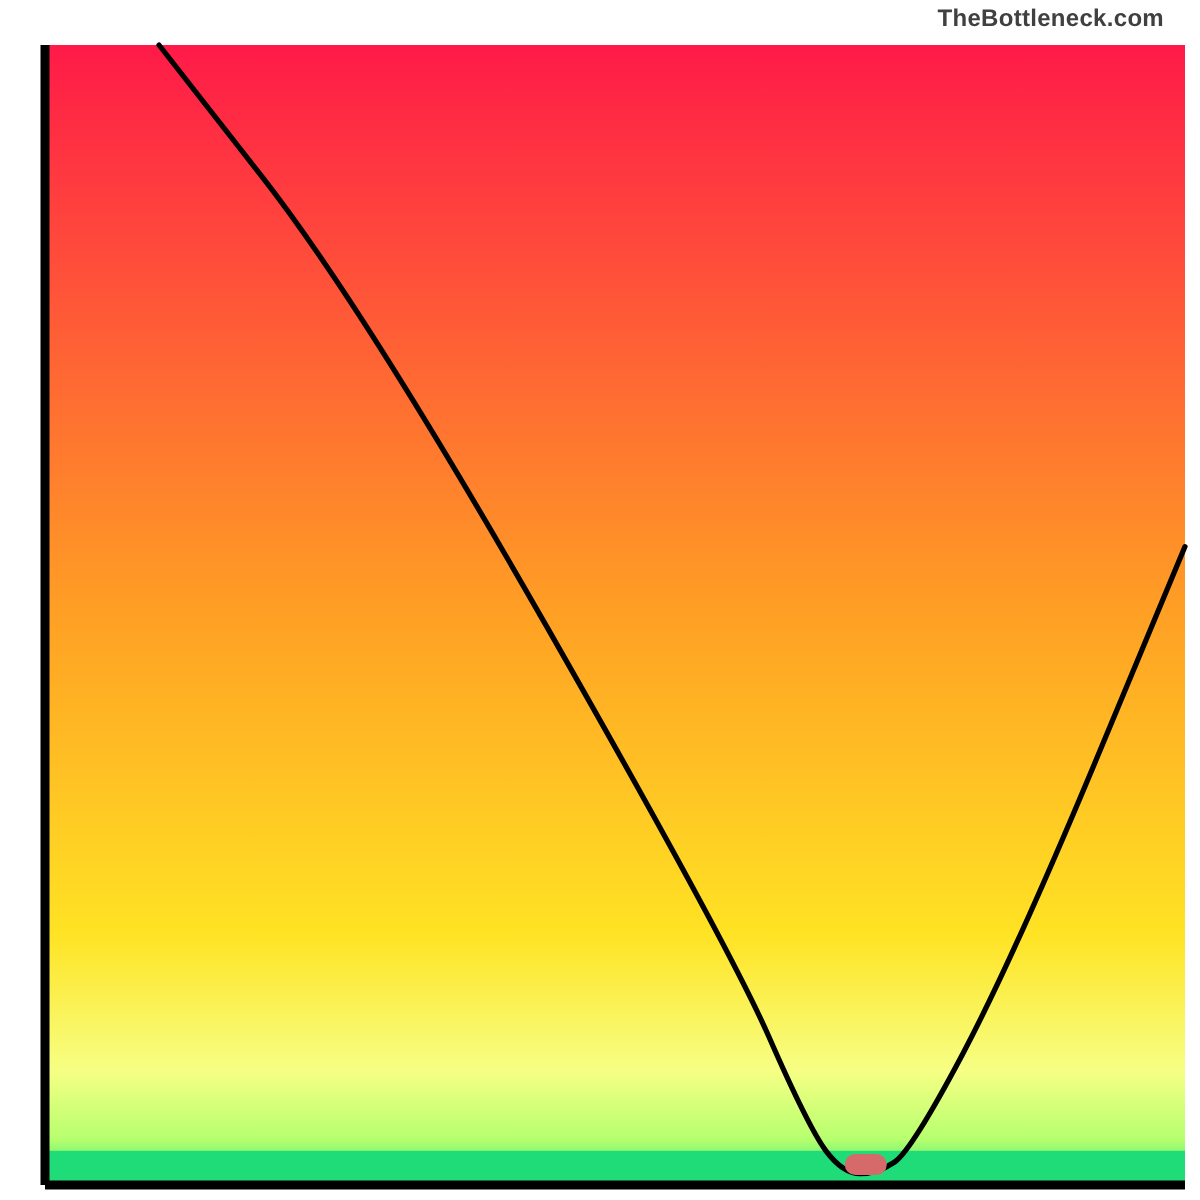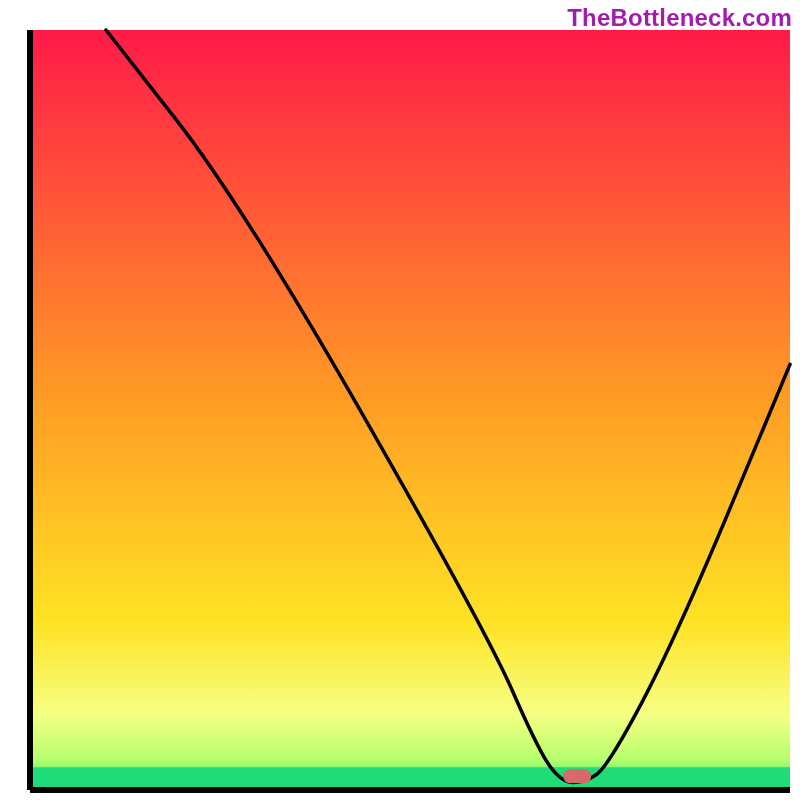--- a/index.html
+++ b/index.html
@@ -11,25 +11,25 @@
     overflow: hidden;
   }
   .canvas {
     position: relative;
     width: 800px;
     height: 800px;
   }
   .watermark {
     position: absolute;
     top: 4px;
-    right: 8px;
+    right: 24px;
     font-family: Arial, Helvetica, sans-serif;
-    font-size: 24px;
+    font-size: 16px;
     font-weight: 600;
-    color: #a21caf;
+    color: #404040;
     letter-spacing: 0.2px;
   }
   svg {
     position: absolute;
     top: 0;
     left: 0;
   }
 </style>
 </head>
 <body>

